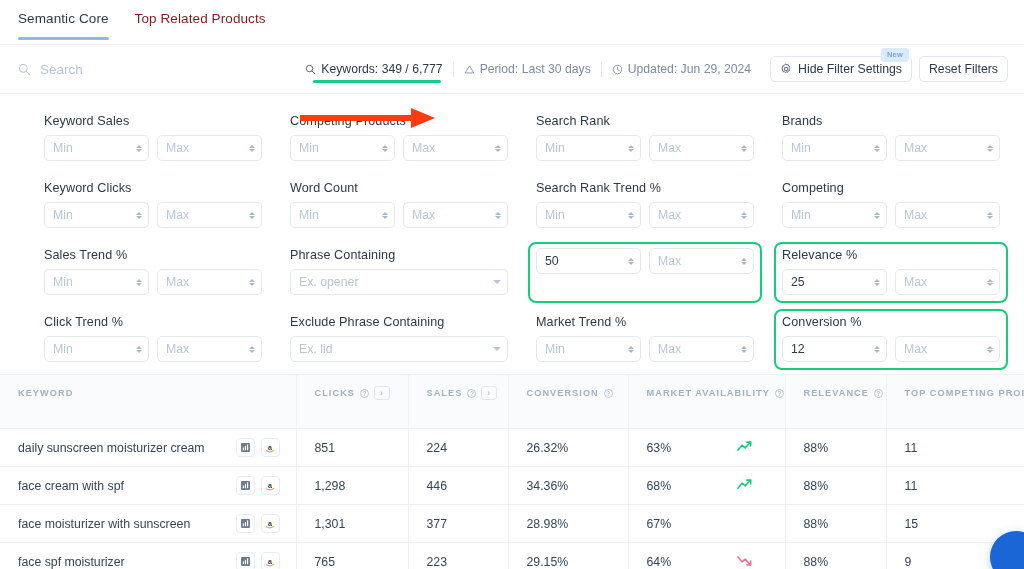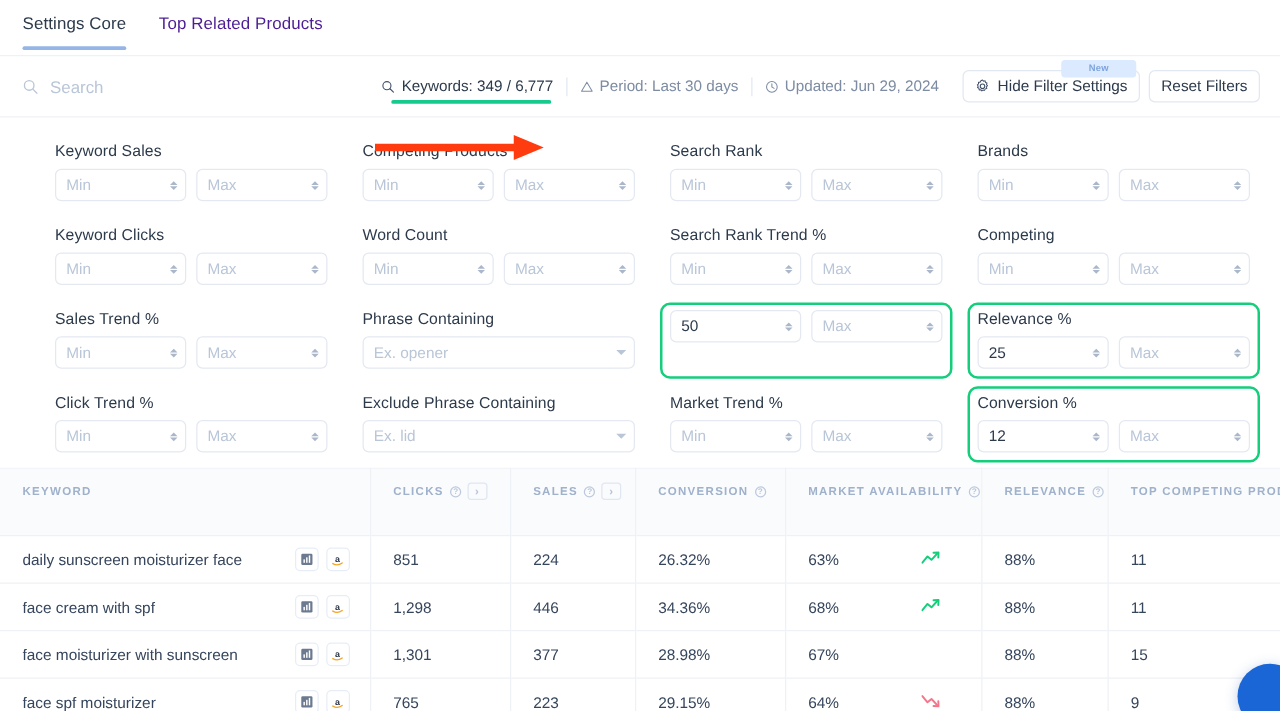--- a/index.html
+++ b/index.html
@@ -22,21 +22,21 @@
     gap: 26px;
   }
   .tab {
     font-size: 13.5px;
     letter-spacing: .1px;
     padding-bottom: 13px;
     position: relative;
     cursor: pointer;
   }
   .tab.active { color: #2c3a4b; font-weight: 400; }
-  .tab.inactive { color: #4c1d95; }
+  .tab.inactive { color: #7f1d1d; }
   .tab.active::after {
     content: "";
     position: absolute;
     left: 0; right: 0; bottom: -1px;
     height: 3px; border-radius: 2px;
     background: #95b4e8;
   }
 
   
   .toolbar {
@@ -75,21 +75,21 @@
     border: 1px solid #e2e8f1; border-radius: 5px;
     background: #fff; font-size: 12.3px; color: #2c3a4b;
     padding: 0 9px; cursor: pointer; position: relative;
     font-family: inherit; white-space: nowrap;
   }
   .btn + .btn { margin-left: 7px; }
   .newbadge {
     position: absolute; top: -9px; right: 2px;
     background: #dbeafe; color: #7ba4dd;
     font-size: 7.5px; line-height: 1; font-weight: bold;
-    padding: 3px 22px; border-radius: 3px; letter-spacing: .2px;
+    padding: 3px 6px; border-radius: 3px; letter-spacing: .2px;
   }
 
   
   .arrow { position: absolute; left: 298px; top: 62px; pointer-events:none; }
 
   
   .filters {
     padding: 14px 16px 10px 18px;
     display: grid;
     grid-template-columns: repeat(4, 1fr);
@@ -179,21 +179,21 @@
     width: 52px; height: 52px; border-radius: 50%;
     background: #1b66d6; box-shadow: 0 2px 10px rgba(30,80,160,.28);
   }
 </style>
 </head>
 <body>
 
 <div id="app">
 
   <div class="tabbar">
-    <div class="tab active">Settings Core</div>
+    <div class="tab active">Semantic Core</div>
     <div class="tab inactive">Top Related Products</div>
   </div>
 
   <div class="toolbar">
     <div class="search-wrap">
       <svg width="13" height="13" viewBox="0 0 16 16">
         <circle cx="6.6" cy="6.6" r="4.7" fill="none" stroke="#b9c6d8" stroke-width="1.3"></circle>
         <line x1="10.2" y1="10.2" x2="14.2" y2="14.2" stroke="#b9c6d8" stroke-width="1.3" stroke-linecap="round"></line>
       </svg>
       <input class="search-input" placeholder="Search" style="">
@@ -591,21 +591,21 @@
               <div class="thinner">
                 <span>TOP COMPETING PRODUCT...</span>
               </div>
             </th>
           </tr>
       </thead>
       <tbody id="tbody">
           <tr>
             <td>
               <div class="kwcell">
-                <span class="kwtext">daily sunscreen moisturizer face</span>
+                <span class="kwtext">daily sunscreen moisturizer cream</span>
                 <span class="kwicons">
                   <span class="kwicon">
                     <svg width="11" height="11" viewBox="0 0 16 16">
                       <rect x="1.5" y="1.5" width="13" height="13" rx="1.5" fill="#6b7a90"></rect>
                       <rect x="4" y="8" width="1.7" height="4" fill="#fff"></rect>
                       <rect x="7.1" y="5.6" width="1.7" height="6.4" fill="#fff"></rect>
                       <rect x="10.2" y="3.4" width="1.7" height="8.6" fill="#fff"></rect>
                     </svg>
                   </span>
                   <span class="kwicon">

